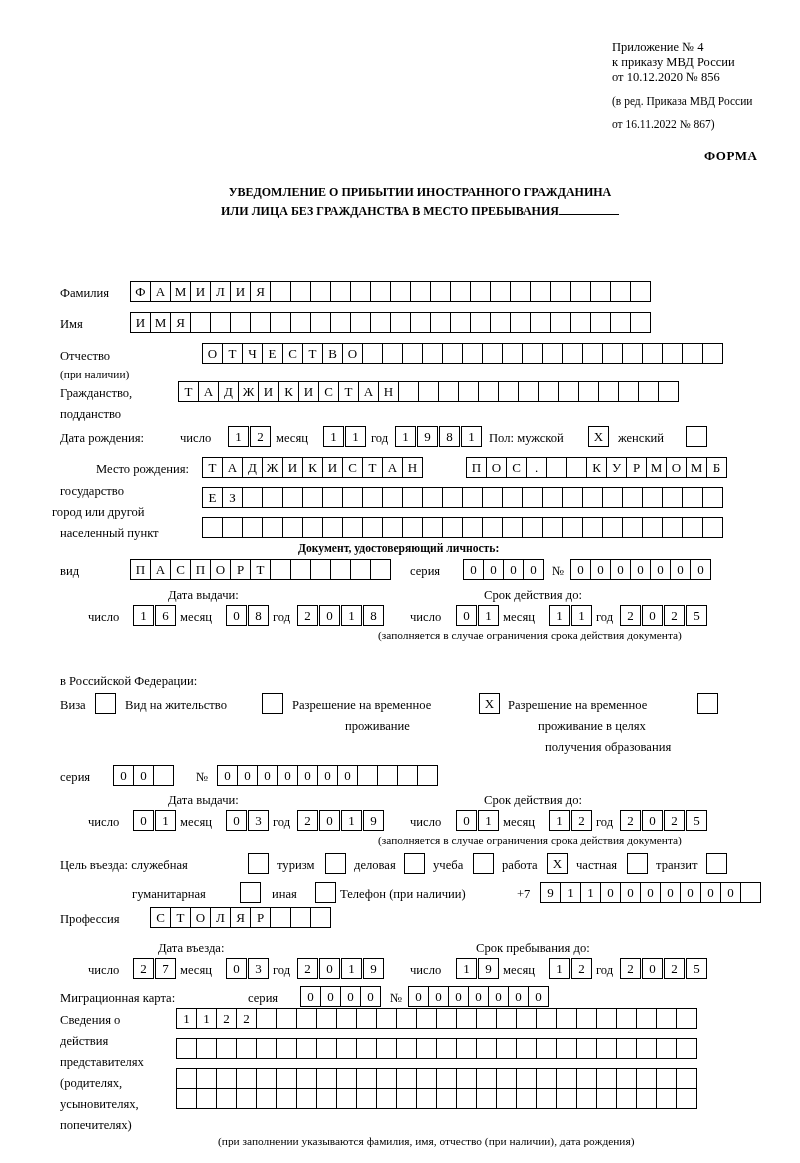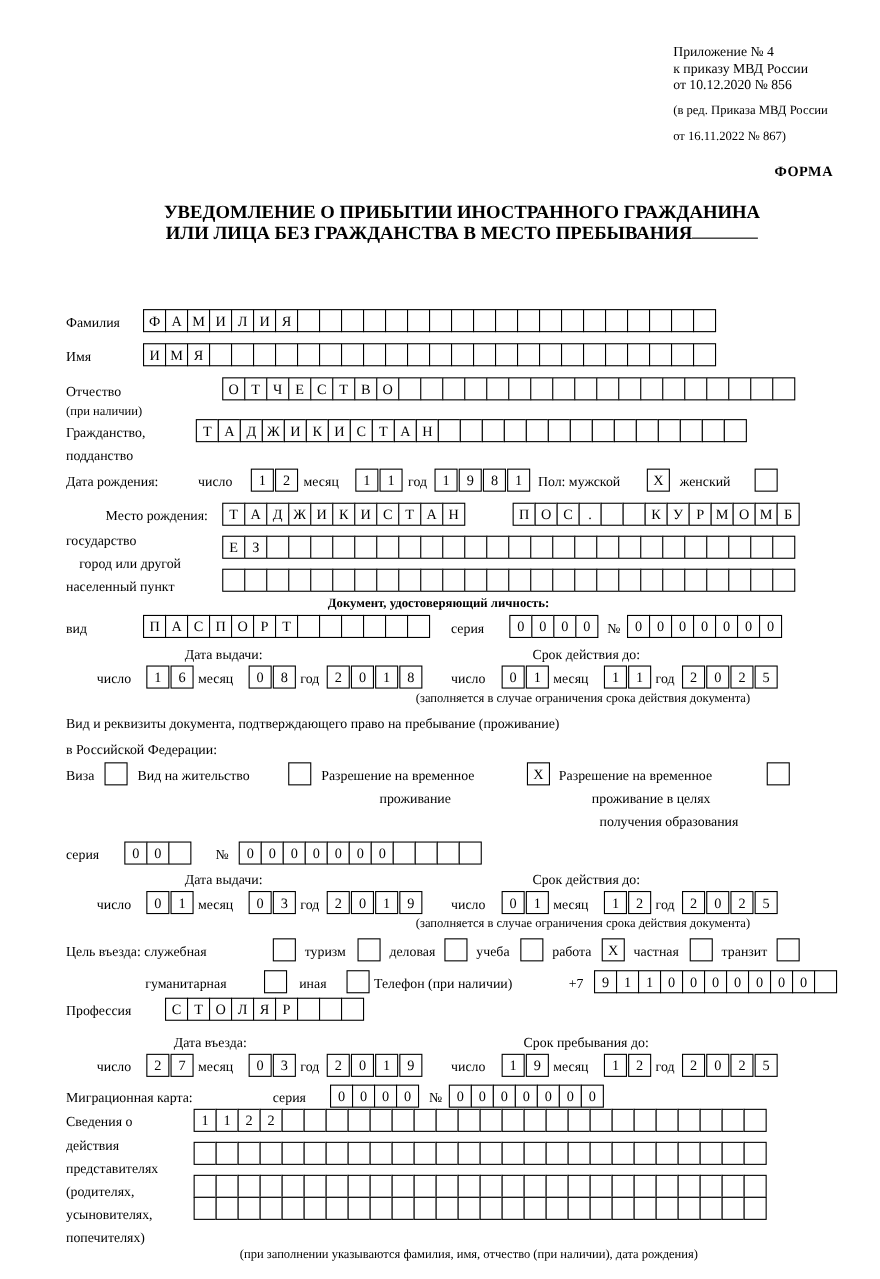--- a/index.html
+++ b/index.html
@@ -19,21 +19,21 @@
     font-size:12.5px;line-height:15px;
   }
   .hdr .small{font-size:11.5px;line-height:14px;margin-top:9px;}
   .forma{
     position:absolute;left:704px;top:148px;
     font-weight:bold;font-size:13px;letter-spacing:.5px;
   }
 
   .title{
     position:absolute;left:140px;top:183px;width:560px;
-    text-align:center;font-weight:bold;font-size:17px;line-height:19px;
+    text-align:center;font-weight:bold;font-size:12px;line-height:19px;
   }
   .title .ul{display:inline-block;width:60px;border-bottom:1px solid #000;}
 
   .section1{
     position:absolute;left:60px;top:242px;width:720px;
     text-align:center;font-weight:bold;font-size:12.6px;
   }
 
   
   .lbl{position:absolute;font-size:12.6px;white-space:nowrap;}
@@ -218,21 +218,21 @@
       <div class="c">8</div>
       <div class="c">1</div>
     </div>
   <div class="lbl" style="left:489px;top:431px;">Пол: мужской</div>
   <div class="box" id="b-male" style="left:588px;top:426px;">Х</div>
   <div class="lbl" style="left:618px;top:431px;">женский</div>
   <div class="box" id="b-female" style="left:686px;top:426px;"></div>
 
   <div class="lbl" style="left:60px;top:462px;margin-left:36px;">Место рождения:</div>
   <div class="lbl" style="left:60px;top:484px;">государство</div>
-  <div class="lbl" style="left:72px;top:505px;text-align:right;">город или другой</div>
+  <div class="lbl" style="left:52px;top:505px;text-align:right;">город или другой</div>
   <div class="lbl" style="left:60px;top:526px;">населенный пункт</div>
 
   <div class="cells" id="g-bstate" style="left:202px;top:457px;">
       <div class="c">Т</div>
       <div class="c">А</div>
       <div class="c">Д</div>
       <div class="c">Ж</div>
       <div class="c">И</div>
       <div class="c">К</div>
       <div class="c">И</div>
@@ -382,21 +382,20 @@
   <div class="lbl" style="left:596px;top:610px;">год</div>
   <div class="cells g" id="g-dvyear" style="left:620px;top:605px;">
       <div class="c">2</div>
       <div class="c">0</div>
       <div class="c">2</div>
       <div class="c">5</div>
     </div>
 
   <div class="lbl sm" style="left:378px;top:629px;">(заполняется в случае ограничения срока действия документа)</div>
 
-  <div class="lbl" style="left:60px;top:651px;">Вид и реквизиты документа, подтверждающего право на пребывание (проживание)</div>
   <div class="lbl" style="left:60px;top:674px;">в Российской Федерации:</div>
 
   <div class="lbl" style="left:60px;top:698px;">Виза</div>
   <div class="box" id="b-visa" style="left:95px;top:693px;"></div>
   <div class="lbl" style="left:125px;top:698px;">Вид на жительство</div>
   <div class="box" id="b-residence" style="left:262px;top:693px;"></div>
   <div class="lbl" style="left:292px;top:698px;">Разрешение на временное</div>
   <div class="lbl" style="left:345px;top:719px;">проживание</div>
   <div class="box" id="b-tempres" style="left:479px;top:693px;">Х</div>
   <div class="lbl" style="left:508px;top:698px;">Разрешение на временное</div>

